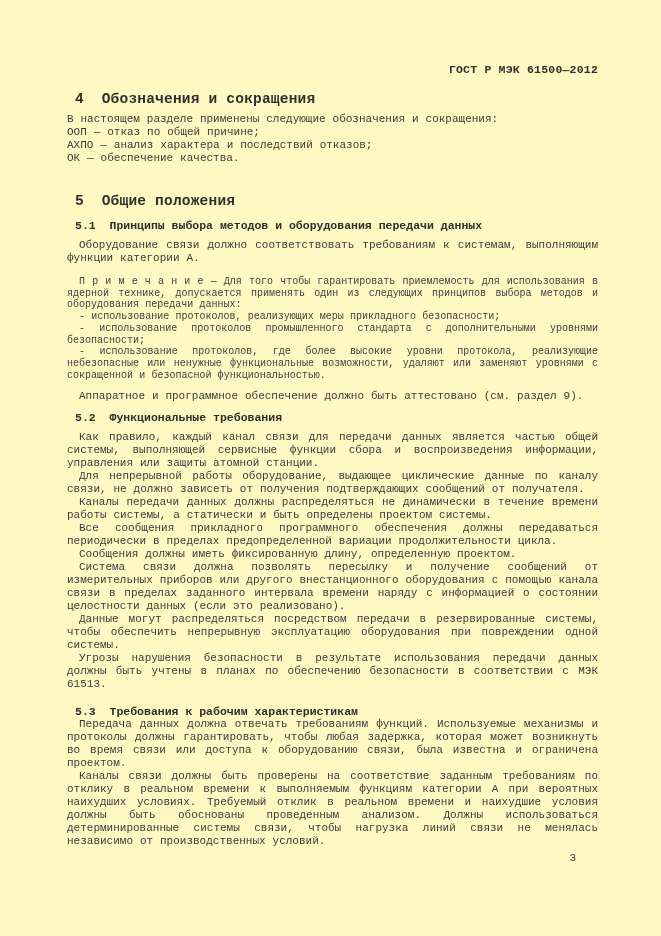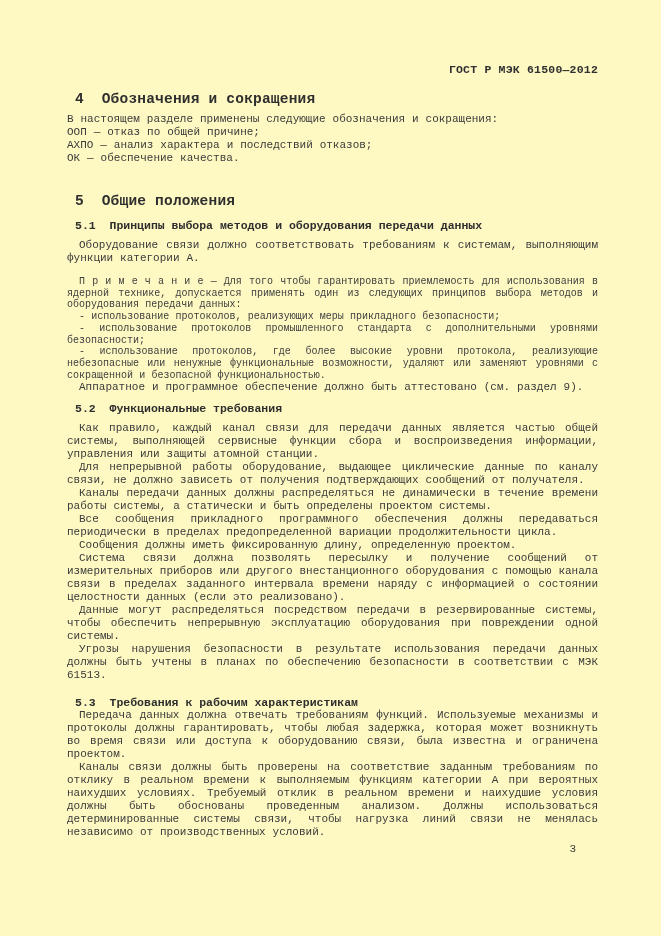--- a/index.html
+++ b/index.html
@@ -59,21 +59,21 @@
     text-align: justify;
     text-indent: 12px;
     margin: 0;
     word-spacing: 0.3px;
   }
   p.flush {
     text-indent: 0;
     text-align: left;
   }
   #p51a { margin-top: 7px; }
-  #p51b { }
+  #p51b { margin-top: 9px; }
   p.first52 { margin-top: 7px; }
   p.first53 { margin-top: 10px; }
   #s4-intro { margin-top: 6px; }
   .note {
     margin-top: 11px;
     font-size: 10px;
     line-height: 11.7px;
     color: #3e3e3e;
   }
   .note p {

